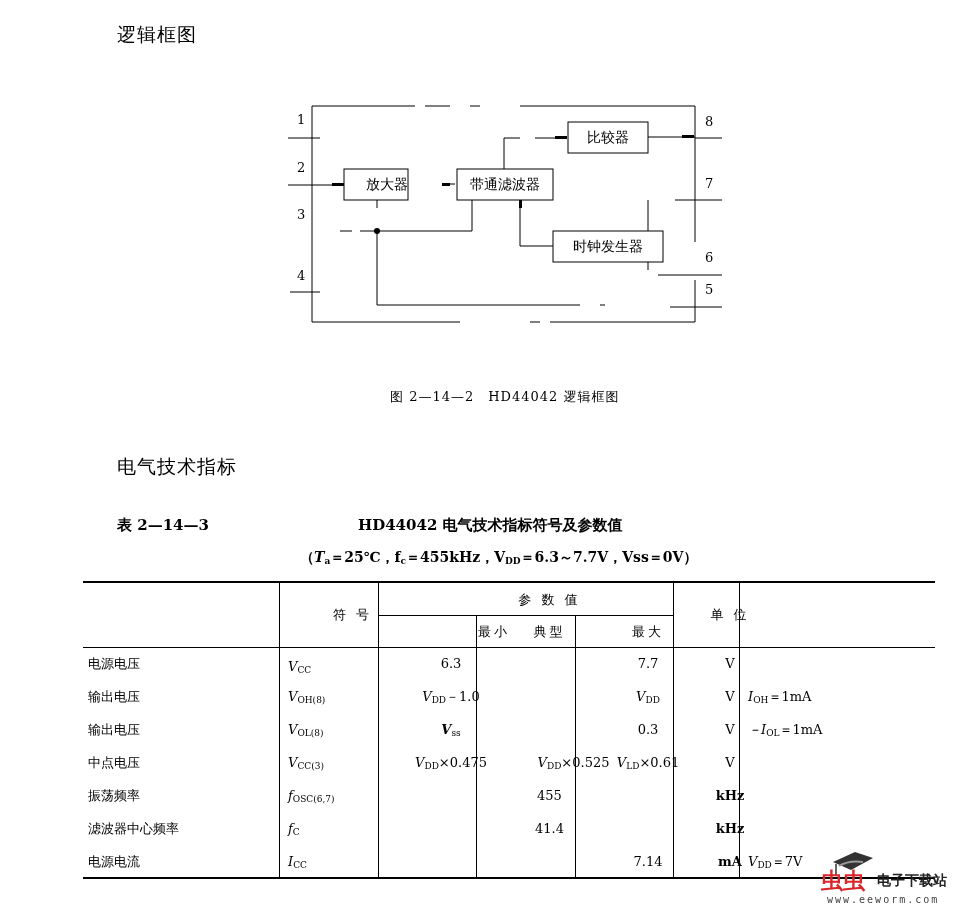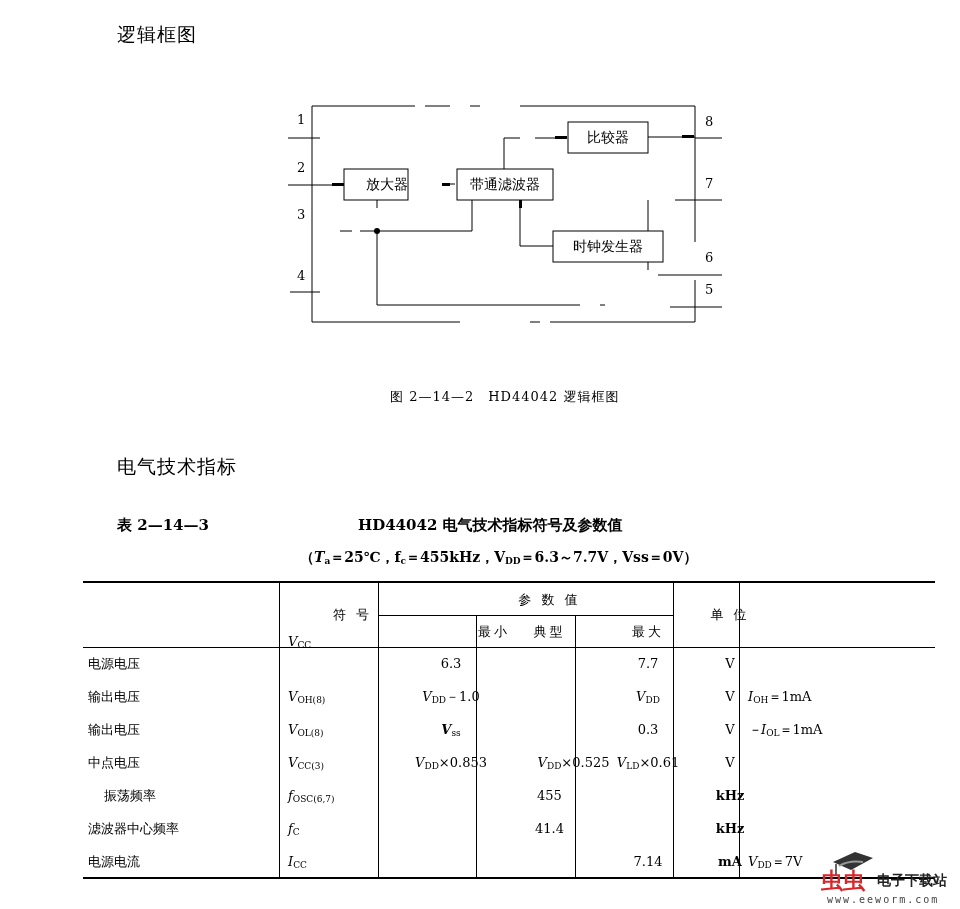--- a/index.html
+++ b/index.html
@@ -116,47 +116,47 @@
   <div class="vline" style="left:739px;top:582px;height:296px;"></div>
 
   <div class="cell c hdr" style="left:279px;top:605px;width:99px;">符 号</div>
   <div class="cell c hdr" style="left:378px;top:590px;width:295px;">参 数 值</div>
   <div class="cell c hdr" style="left:388px;top:622px;width:98px;text-align:right;">最小</div>
   <div class="cell c hdr" style="left:476px;top:622px;width:99px;">典型</div>
   <div class="cell c hdr" style="left:575px;top:622px;width:98px;">最大</div>
   <div class="cell c hdr" style="left:673px;top:605px;width:66px;">单 位</div>
 
   <div class="cell" style="left:88px;top:654px;">电源电压</div>
-  <div class="cell it" style="left:288px;top:632px;"><span>V</span><span class="sub">CC</span></div>
+  <div class="cell it" style="left:288px;top:657px;"><span>V</span><span class="sub">CC</span></div>
   <div class="cell c" style="left:378px;top:654px;width:98px;">6.3</div>
   <div class="cell c" style="left:575px;top:654px;width:98px;">7.7</div>
   <div class="cell c" style="left:673px;top:654px;width:66px;">V</div>
 
   <div class="cell" style="left:88px;top:687px;">输出电压</div>
   <div class="cell it" style="left:288px;top:687px;"><span>V</span><span class="sub">OH(8)</span></div>
   <div class="cell c" style="left:378px;top:687px;width:98px;"><i>V</i><span class="sub">DD</span><span>－1.0</span></div>
   <div class="cell c" style="left:575px;top:687px;width:98px;"><i>V</i><span class="sub">DD</span></div>
   <div class="cell c" style="left:673px;top:687px;width:66px;">V</div>
   <div class="cell" style="left:748px;top:687px;"><i>I</i><span class="sub">OH</span><span>＝1mA</span></div>
 
   <div class="cell" style="left:88px;top:720px;">输出电压</div>
   <div class="cell it" style="left:288px;top:720px;"><span>V</span><span class="sub">OL(8)</span></div>
   <div class="cell c" style="left:378px;top:720px;width:98px;"><i class="bold">V</i><span class="sub">ss</span></div>
   <div class="cell c" style="left:575px;top:720px;width:98px;">0.3</div>
   <div class="cell c" style="left:673px;top:720px;width:66px;">V</div>
   <div class="cell" style="left:748px;top:720px;text-align:right;"><i>－I</i><span class="sub">OL</span><span>＝1mA</span></div>
 
   <div class="cell" style="left:88px;top:753px;">中点电压</div>
   <div class="cell it" style="left:288px;top:753px;"><span>V</span><span class="sub">CC(3)</span></div>
-  <div class="cell c" style="left:378px;top:753px;width:98px;"><i>V</i><span class="sub">DD</span><span>×0.853</span></div>
+  <div class="cell c" style="left:378px;top:753px;width:98px;"><i>V</i><span class="sub">DD</span><span>×0.475</span></div>
   <div class="cell c" style="left:500px;top:753px;width:99px;"><i>V</i><span class="sub">DD</span><span>×0.525</span></div>
   <div class="cell c" style="left:575px;top:753px;width:98px;"><i>V</i><span class="sub">LD</span><span>×0.61</span></div>
   <div class="cell c" style="left:673px;top:753px;width:66px;">V</div>
 
-  <div class="cell" style="left:88px;top:786px;margin-left:16px;">振荡频率</div>
+  <div class="cell" style="left:88px;top:786px;">振荡频率</div>
   <div class="cell it" style="left:288px;top:786px;"><span>f</span><span class="sub">OSC(6,7)</span></div>
   <div class="cell c" style="left:476px;top:786px;width:99px;">455</div>
   <div class="cell c bold" style="left:673px;top:786px;width:66px;">kHz</div>
 
   <div class="cell" style="left:88px;top:819px;">滤波器中心频率</div>
   <div class="cell it" style="left:288px;top:819px;"><span>f</span><span class="sub">C</span></div>
   <div class="cell c" style="left:476px;top:819px;width:99px;">41.4</div>
   <div class="cell c bold" style="left:673px;top:819px;width:66px;">kHz</div>
 
   <div class="cell" style="left:88px;top:852px;">电源电流</div>

